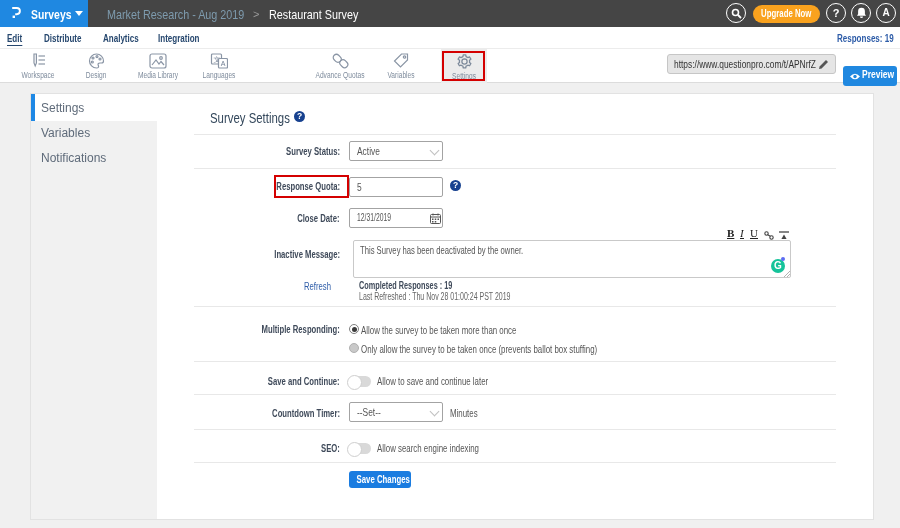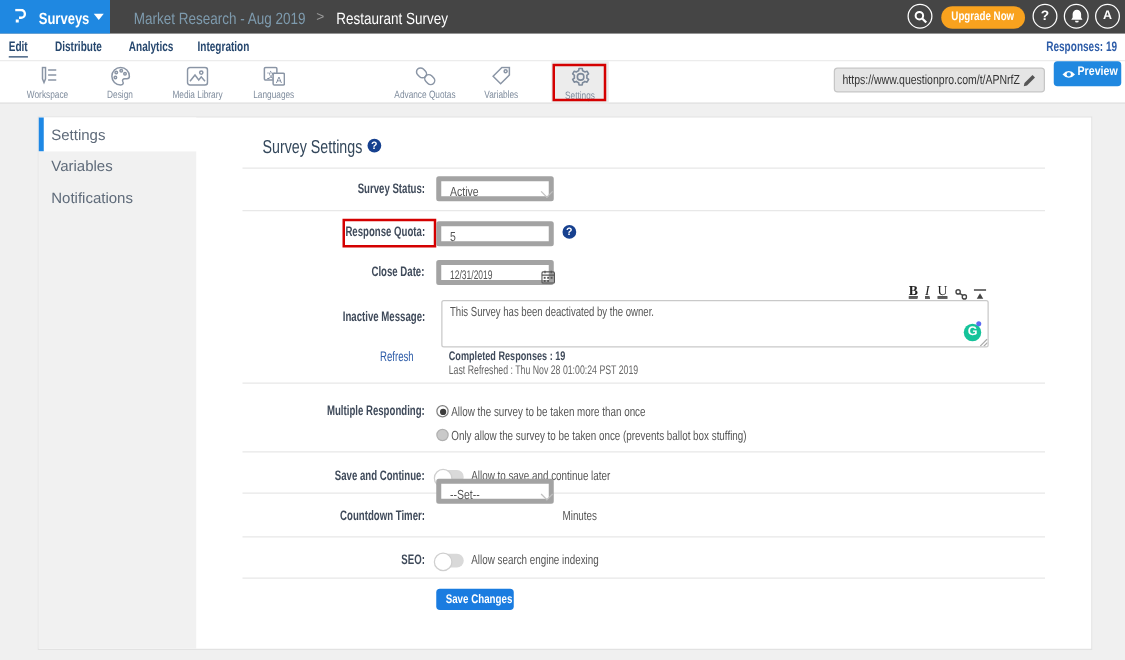--- a/index.html
+++ b/index.html
@@ -26,34 +26,34 @@
 
   
   #toolbar { position:absolute; left:0; top:48px; width:900px; height:35px; background:#ffffff; border-bottom:1px solid #dcdcdc; border-top:1px solid #ececec; }
   .tool { position:absolute; top:0; height:34px; text-align:center; }
   .tool .ticon { display:block; margin:4px auto 0; }
   .tool .tlabel { display:block; font-size:8.5px; color:#7f8c9d; margin-top:1px; transform:scaleX(0.78); transform-origin:50% 0; }
   #settingscell { position:absolute; left:441px; top:0; width:46px; height:34px; background:#ececec; }
   #settings-redbox { position:absolute; left:442px; top:2px; width:43px; height:30px; border:2.5px solid #d40000; }
   #urlbox { position:absolute; left:667px; top:5px; width:169px; height:20px; background:#e5e5e5; border:1px solid #c6c6c6; border-radius:3px; font-size:10.5px; color:#333; line-height:18px; }
   #urltext { position:absolute; left:6px; top:0; transform:scaleX(0.8); transform-origin:0 50%; white-space:nowrap; }
-  #previewbtn { position:absolute; left:843px; top:0; width:54px; height:20px; background:#2088e0; border-radius:3px; color:#fff; font-size:10px; font-weight:bold; }
+  #previewbtn { position:absolute; left:843px; top:17px; width:54px; height:20px; background:#2088e0; border-radius:3px; color:#fff; font-size:10px; font-weight:bold; }
 
   
   #card { position:absolute; left:30px; top:93px; width:844px; height:427px; background:#ffffff; border:1px solid #e2e2e2; }
   #side-gray { position:absolute; left:0px; top:27px; width:126px; height:398px; background:#f1f1f1; }
   #side-active { position:absolute; left:0px; top:0px; width:126px; height:27px; background:#fff; border-left:4px solid #1e88e5; }
   .sideitem { font-size:12px; color:#5f6b7a; }
 
   
   #title { position:absolute; left:210px; top:109px; font-size:15px; color:#33475b; transform:scaleX(0.76); transform-origin:0 50%; }
   .divider { position:absolute; left:194px; width:642px; height:1px; background:#e8e8e8; }
   .flabel { position:absolute; width:200px; text-align:right; font-size:11px; font-weight:bold; color:#3f4a5a; }
   .flabel span { display:inline-block; transform:scaleX(0.7); transform-origin:100% 50%; white-space:nowrap; }
-  .fbox { position:absolute; left:349px; width:94px; height:20px; border:4px solid #a3a3a3; border-radius:2px; background:#fff; font-size:10.5px; color:#555; line-height:18px; }
+  .fbox { position:absolute; left:349px; width:94px; height:20px; border:1px solid #a3a3a3; border-radius:2px; background:#fff; font-size:10.5px; color:#555; line-height:18px; }
   .fbox .bx { position:absolute; left:7px; top:0; transform:scaleX(0.8); transform-origin:0 50%; white-space:nowrap; line-height:18px; }
   .chev { position:absolute; width:7px; height:7px; border-right:1.4px solid #c0c0c0; border-bottom:1.4px solid #c0c0c0; transform:rotate(45deg); }
   .qicon { position:absolute; width:11px; height:11px; background:#17418f; border-radius:50%; color:#fff; font-size:8.5px; font-weight:bold; text-align:center; line-height:11px; }
   .smalltext { position:absolute; font-size:10.5px; color:#555; transform:scaleX(0.75); transform-origin:0 50%; white-space:nowrap; }
   .redbox { position:absolute; border:2.5px solid #d40000; }
   #textarea { position:absolute; left:353px; top:240px; width:438px; height:38px; border:1px solid #c9c9c9; border-radius:2px; background:#fff; }
   #tatext { position:absolute; left:6px; top:3px; font-size:10.5px; color:#555; transform:scaleX(0.73); transform-origin:0 0; white-space:nowrap; }
   .fmticon { position:absolute; top:228px; font-family:"Liberation Serif", serif; font-size:11px; color:#222; height:11px; line-height:11px; border-bottom:1px solid #333; }
   #grammarly { position:absolute; left:771px; top:258.5px; width:14px; height:14px; border-radius:50%; background:#15c39a; color:#fff; font-size:10px; font-weight:bold; text-align:center; line-height:14px; }
   #gdot { position:absolute; left:781px; top:257px; width:4px; height:4px; border-radius:50%; background:#5c6bf2; }
@@ -278,21 +278,21 @@
   <div class="radio" style="left:349px; top:343px;"></div>
   <div class="smalltext" style="left:361px; top:342.5px;">Only allow the survey to be taken once (prevents ballot box stuffing)</div>
   <div class="divider" style="top:361px;"></div>
 
   <div class="flabel" style="left:140px; top:375px;"><span>Save and Continue:</span></div>
   <div class="toggle" style="top:375.5px;"></div>
   <div class="smalltext" style="left:377px; top:375px;">Allow to save and continue later</div>
   <div class="divider" style="top:394px;"></div>
 
   <div class="flabel" style="left:140px; top:406.5px;"><span>Countdown Timer:</span></div>
-  <div class="fbox" style="top:383px;">
+  <div class="fbox" style="top:402px;">
       <span class="bx">--Set--</span>
       <div class="chev" style="left:81px; top:5px;"></div>
     </div>
   <div class="smalltext" style="left:450px; top:407px;">Minutes</div>
   <div class="divider" style="top:428.5px;"></div>
 
   <div class="flabel" style="left:140px; top:442px;"><span>SEO:</span></div>
   <div class="toggle" style="top:442.5px;"></div>
   <div class="smalltext" style="left:377px; top:442px;">Allow search engine indexing</div>
   <div class="divider" style="top:461.5px;"></div>

